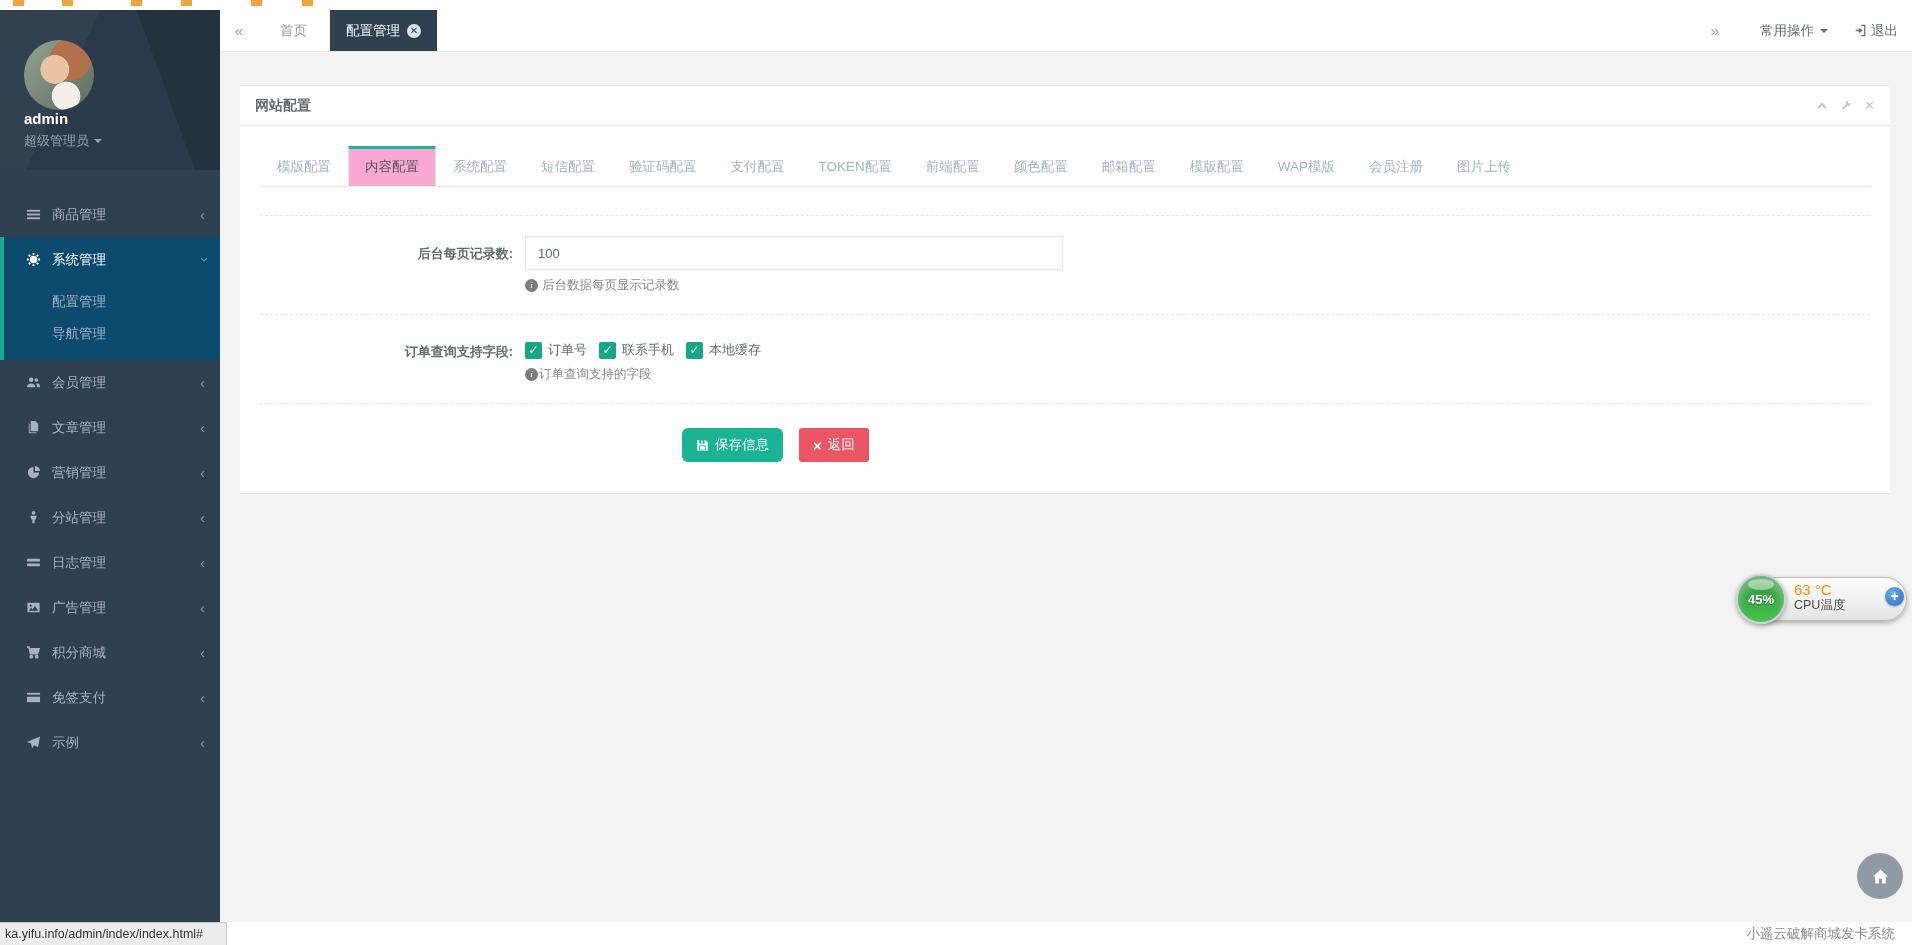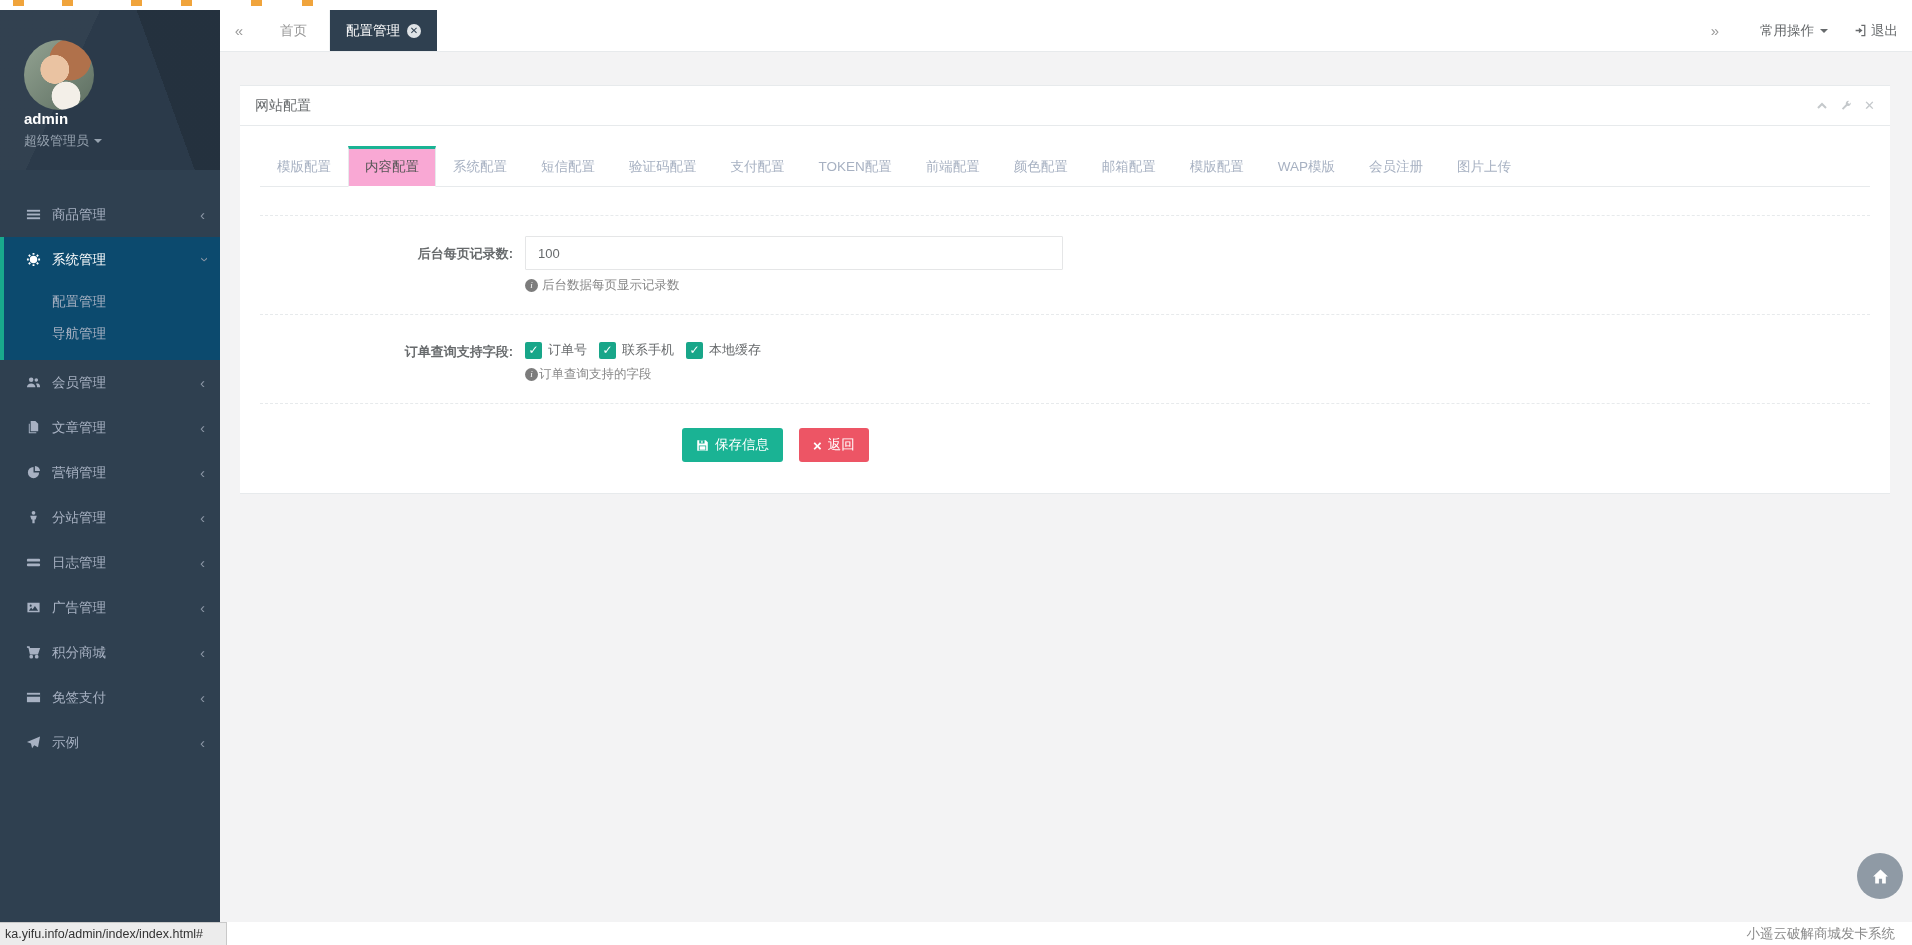--- a/index.html
+++ b/index.html
@@ -53,21 +53,21 @@
   .tab-close { width:14px; height:14px; border-radius:50%; background:#dfe3e6; color:#2f4050; font-size:10px; line-height:14px; text-align:center; font-weight:700; cursor:pointer; }
   .tr-right { margin-left:auto; display:flex; align-items:center; gap:26px; padding-right:14px; color:#676a6c; font-size:13.5px; }
   .ops { display:flex; align-items:center; gap:6px; cursor:pointer; }
   .ops .caret-down { border-top-color:#676a6c; }
   .logout { display:flex; align-items:center; gap:4px; cursor:pointer; }
 
   
   .content { padding:33px 22px 0 20px; }
   .panel { background:#ffffff; border:1px solid #e7eaec; border-width:1px 0 1px 0; min-height:409px; }
   .panel-head { height:40px; border-bottom:1px solid #e7eaec; display:flex; align-items:center; padding:0 15px; }
-  .panel-title { font-size:14px; font-weight:400; color:#676a6c; }
+  .panel-title { font-size:14px; font-weight:700; color:#676a6c; }
   .panel-tools { margin-left:auto; display:flex; align-items:center; gap:12px; color:#c4c8cb; }
   .ptool { cursor:pointer; display:flex; }
   .ptool svg { width:12px; height:12px; fill:none; stroke:#c4c8cb; stroke-width:2; }
   .ptool.wrench svg { fill:#c4c8cb; stroke:none; }
   .ptool.xclose { font-size:13px; line-height:12px; color:#c4c8cb; font-weight:700; }
 
   .panel-body { padding:20px 20px 30px 20px; }
   .cfg-tabs { display:flex; border-bottom:1px solid #e7eaec; }
   .cfg-tab { padding:11px 16px 10px 16px; font-size:13.5px; color:#a7b1c2; cursor:pointer; border:1px solid transparent; margin-bottom:-1px; }
   .cfg-tab.active { background:#f9a8d4; color:#555555; border-color:#e7eaec; border-bottom-color:#ffffff; border-top:3px solid #1ab394; padding-top:9px; }
@@ -80,21 +80,21 @@
   .text-input { width:538px; height:34px; border:1px solid #e5e6e7; padding:6px 12px; font-size:13px; color:#676a6c; font-family:"Liberation Sans","DejaVu Sans",sans-serif; border-radius:1px; }
   .help { margin-top:7px; font-size:12.5px; color:#888888; display:flex; align-items:center; gap:4px; }
   .help.tight { gap:1px; }
   .info-i { width:13px; height:13px; border-radius:50%; background:#7c7c7c; color:#ffffff; font-size:9px; line-height:13px; text-align:center; font-style:italic; font-family:"Liberation Serif","DejaVu Serif",serif; flex:0 0 13px; }
   .checks { display:flex; align-items:center; padding-top:6px; }
   .checkitem { display:flex; align-items:center; margin-right:12px; cursor:pointer; }
   .checkbox { width:17px; height:17px; border-radius:2px; background:#18a689; color:#ffffff; font-size:12px; line-height:17px; text-align:center; font-weight:700; }
   .checklabel { font-size:13px; color:#676a6c; margin-left:6px; }
   .btn-row { padding-left:422px; display:flex; gap:16px; margin-top:24px; }
   .btn { border:none; border-radius:3px; height:34px; font-size:13.5px; color:#ffffff; padding:0 14px; cursor:pointer; display:flex; align-items:center; gap:6px; font-family:"Liberation Sans","DejaVu Sans",sans-serif; }
-  .btn-save { background:#1ab394; }
+  .btn-save { background:#1ab394;border-radius:6px; }
   .btn-back { background:#ed5565; }
   .xmark { font-weight:700; font-size:15px; line-height:1; }
 
   
   .cpu-widget { position:absolute; left:1736px; top:574px; width:176px; height:56px; z-index:20; }
   .cpu-pill { position:absolute; left:11px; top:3px; width:160px; height:44px; border-radius:22px; background:linear-gradient(#fefefe,#e4e4e4); border:1px solid #b9b9b9; box-shadow:0 2px 5px rgba(0,0,0,.3); }
   .cpu-gauge { position:absolute; left:0; top:0; width:50px; height:50px; border-radius:50%; border:2px solid #cdd2d6;
     background:linear-gradient(#2e8f3a,#46c250); box-shadow:inset 0 8px 9px rgba(255,255,255,.35), 0 2px 5px rgba(0,0,0,.35);
     display:flex; align-items:center; justify-content:center; }
   .cpu-gauge:after { content:""; position:absolute; left:10px; top:3px; width:26px; height:11px; border-radius:50%; background:rgba(255,255,255,.45); }
@@ -401,20 +401,31 @@
                 <span>返回</span>
               </button>
             </div>
 
           </div>
         </div>
       </div>
     </div>
   </div>
 
+  <div class="cpu-widget">
+    <div class="cpu-pill"></div>
+    <div class="cpu-gauge">
+      <span class="cpu-usage">45%</span>
+    </div>
+    <div class="cpu-texts">
+      <div class="cpu-temp">63 °C</div>
+      <div class="cpu-temp-label">CPU温度</div>
+    </div>
+    <div class="cpu-plus">+</div>
+  </div>
 
   <div class="home-fab">
     <span>
       <svg viewBox="0 0 16 16" style="width:17px;height:17px;display:block" fill="#ffffff">
           <path d="M8 1.5L1 8h2v6.5h3.5V10h3v4.5H13V8h2z"></path>
         </svg>
     </span>
   </div>
 
   <div class="bottom-bar">

